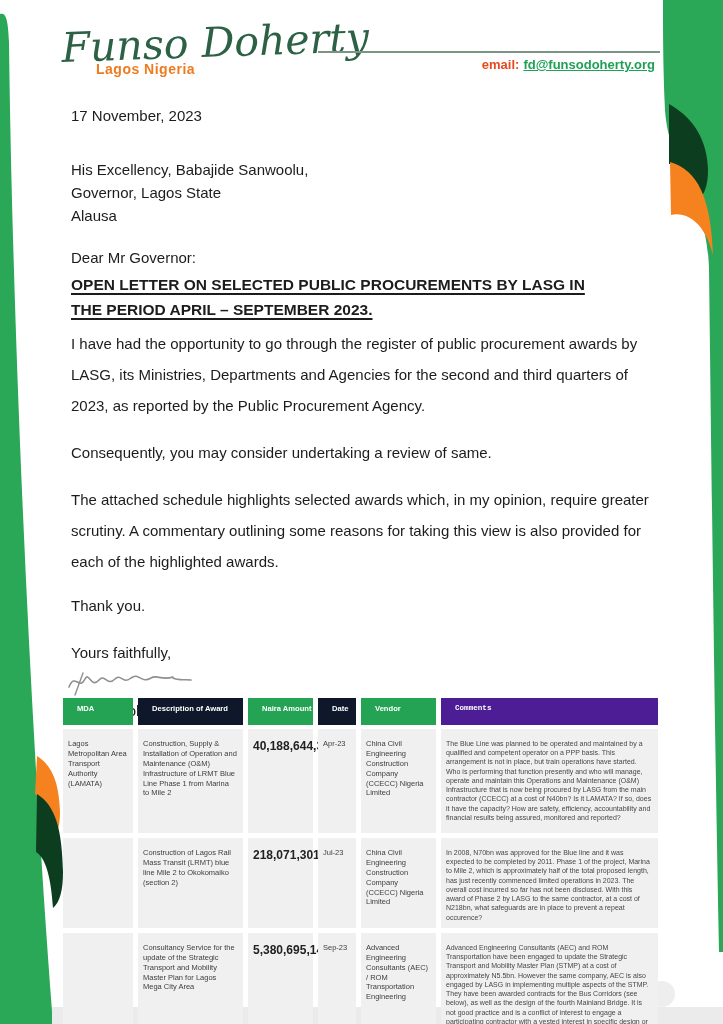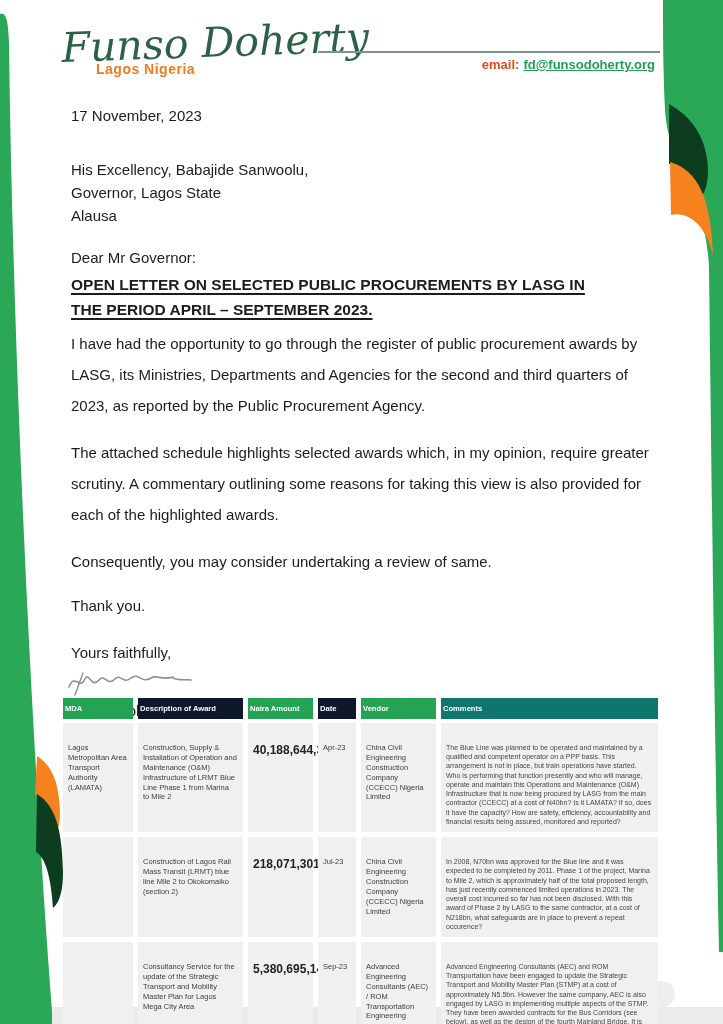--- a/index.html
+++ b/index.html
@@ -40,28 +40,28 @@
   .signatory{margin-top:1px;line-height:21px;}
 
   
   .awards{position:absolute;left:63px;top:698px;width:595px;font-size:7.5px;color:#3d3d3d;}
   .t-row{
     display:grid;grid-template-columns:70px 105px 65px 38px 75px 217px;
     column-gap:5px;margin-bottom:5px;
   }
   .t-head{margin-bottom:4px;}
   .t-head .cell{
-    height:21px;box-sizing:border-box;padding:6px 3px 0 2px;
+    height:27px;box-sizing:border-box;padding:6px 3px 0 14px;
     color:#ffffff;font-weight:bold;font-size:7.6px;white-space:nowrap;overflow:hidden;
   }
   .t-head .cell:nth-child(1),.t-head .cell:nth-child(3),.t-head .cell:nth-child(5){background:#24a354;}
   .t-head .cell:nth-child(2),.t-head .cell:nth-child(4){background:#0f172a;}
-  .t-head .cell:nth-child(6){background:#0f766e;}
+  .t-head .cell:nth-child(6){background:#4c1d95;font-family:Liberation Mono, monospace;}
   .t-body .cell{
-    background:#f0f0f0;box-sizing:border-box;padding:20px 6px 6px 5px;line-height:1.32;
+    background:#f0f0f0;box-sizing:border-box;padding:10px 6px 6px 5px;line-height:1.32;
   }
   .r1 .cell{min-height:104px;}
   .r2 .cell{min-height:68px;}
   .r3 .cell{min-height:103px;}
   .cell.amount{font-weight:bold;color:#222;font-size:12px;white-space:nowrap;}
   .cell.comments{font-size:7px;color:#464646;}
 </style>
 </head>
 <body>
 
@@ -103,22 +103,22 @@
     </div>
 
     <div class="salutation">Dear Mr Governor:</div>
 
     <div class="subject">
       <div>OPEN LETTER ON SELECTED PUBLIC PROCUREMENTS BY LASG IN</div>
       <div>THE PERIOD APRIL – SEPTEMBER 2023.</div>
     </div>
 
     <p class="para">I have had the opportunity to go through the register of public procurement awards by LASG, its Ministries, Departments and Agencies for the second and third quarters of 2023, as reported by the Public Procurement Agency.</p>
+    <p class="para gap">Consequently, you may consider undertaking a review of same.</p>
     <p class="para gap">The attached schedule highlights selected awards which, in my opinion, require greater scrutiny. A commentary outlining some reasons for taking this view is also provided for each of the highlighted awards.</p>
-    <p class="para gap">Consequently, you may consider undertaking a review of same.</p>
 
     <div class="thanks">Thank you.</div>
     <div class="closing">Yours faithfully,</div>
 
     <svg class="sig-squiggle" width="128" height="34" viewBox="0 0 128 34">
       <path d="M2,22 C8,7 12,26 18,14 C22,6 24,24 32,15 C38,8 40,22 48,14 C54,8 56,20 64,13 C72,7 74,19 84,13 C90,9 94,16 106,12" fill="none" stroke="#8f8f8f" stroke-width="1.6" stroke-linecap="round"></path>
       <path d="M16,8 L8,30" fill="none" stroke="#8f8f8f" stroke-width="1.4" stroke-linecap="round"></path>
       <path d="M106,13 C112,16 118,14 124,15" fill="none" stroke="#8f8f8f" stroke-width="1.6" stroke-linecap="round"></path>
     </svg>
 

